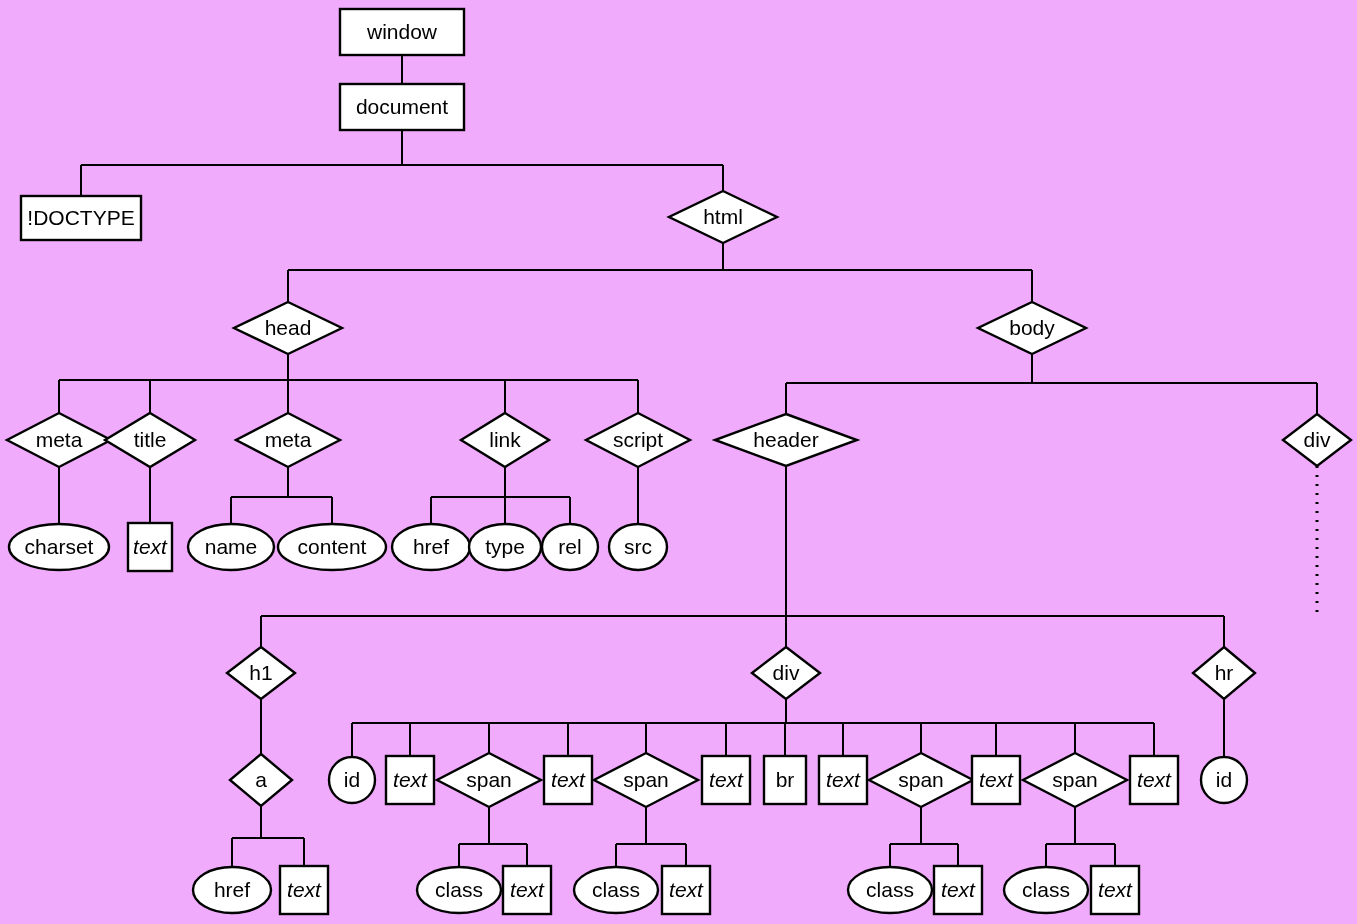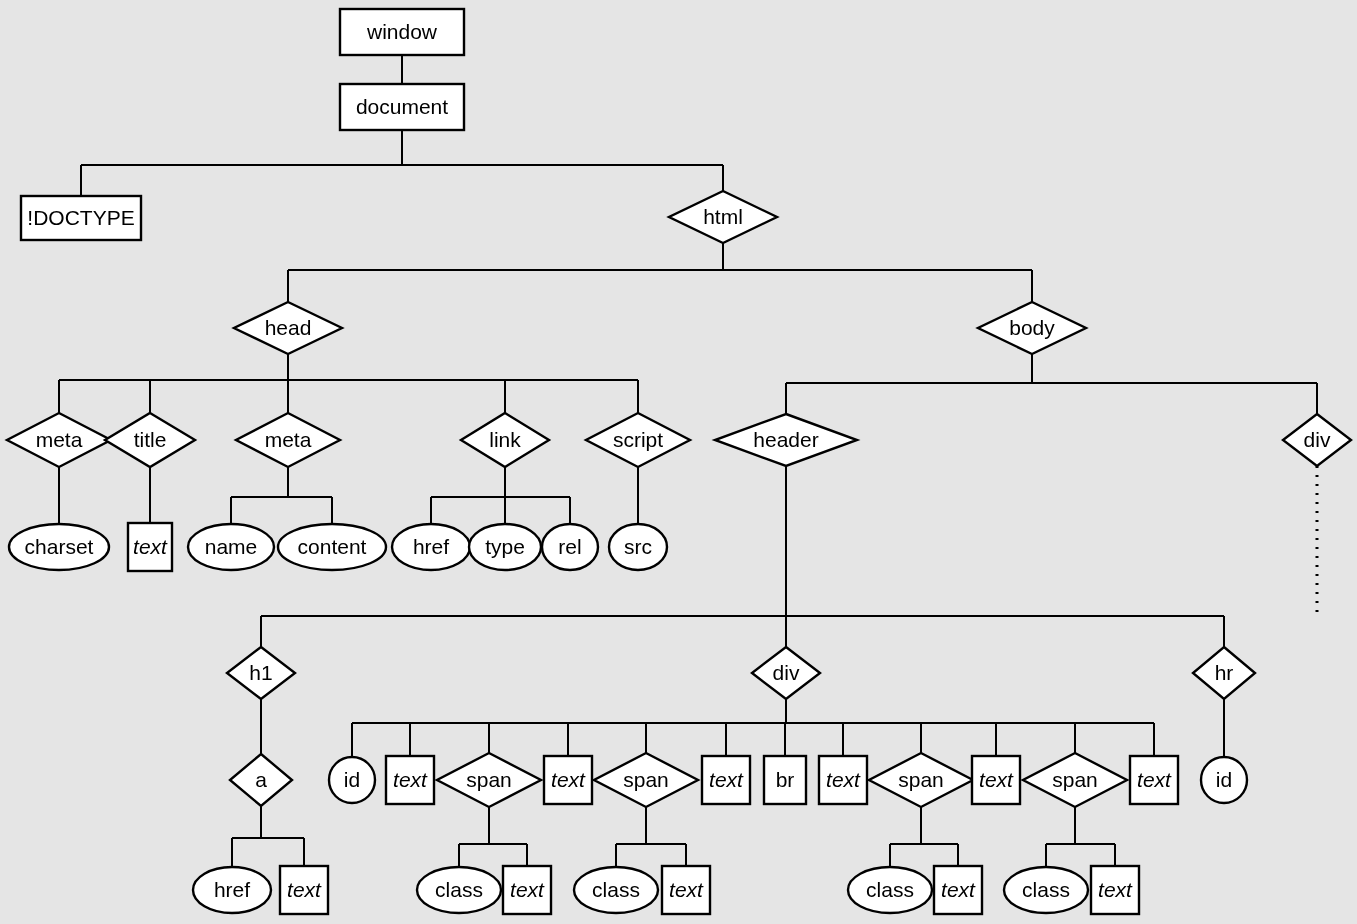--- a/index.html
+++ b/index.html
@@ -10,21 +10,21 @@
   body {
     width: 1357px;
     height: 924px;
     overflow: hidden;
     font-family: "Liberation Sans", sans-serif;
   }
   #diagram-root {
     position: relative;
     width: 1357px;
     height: 924px;
-    background: #e5e5e5;
+    background: #f0abfc;
   }
   svg#dom-tree {
     display: block;
     width: 1357px;
     height: 924px;
   }
   .edge {
     stroke: #000000;
     stroke-width: 2;
     fill: none;

